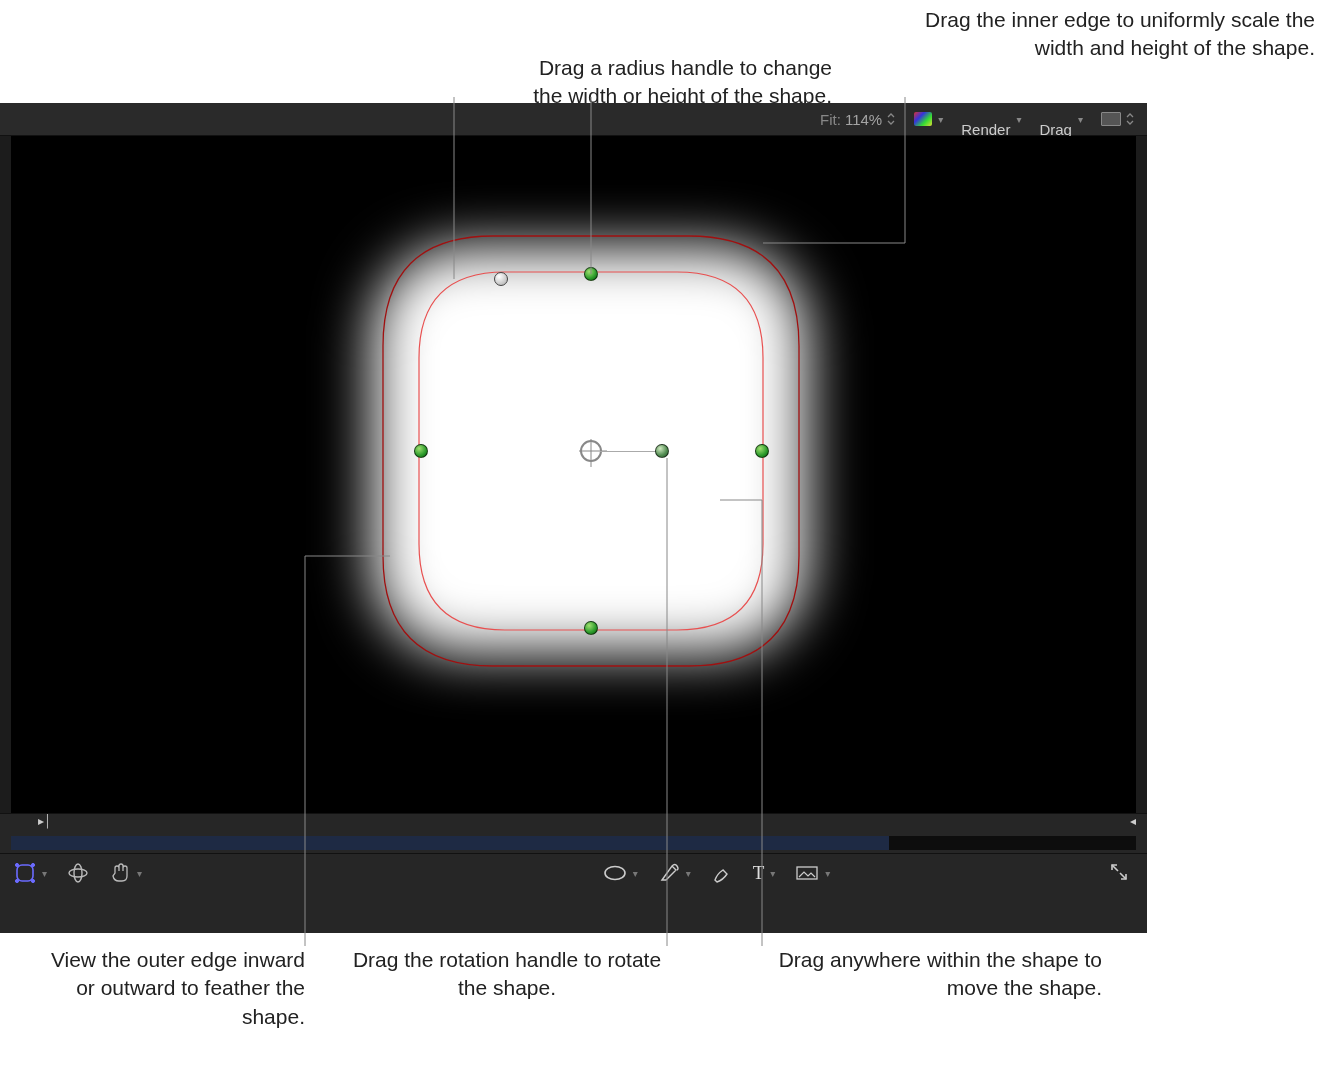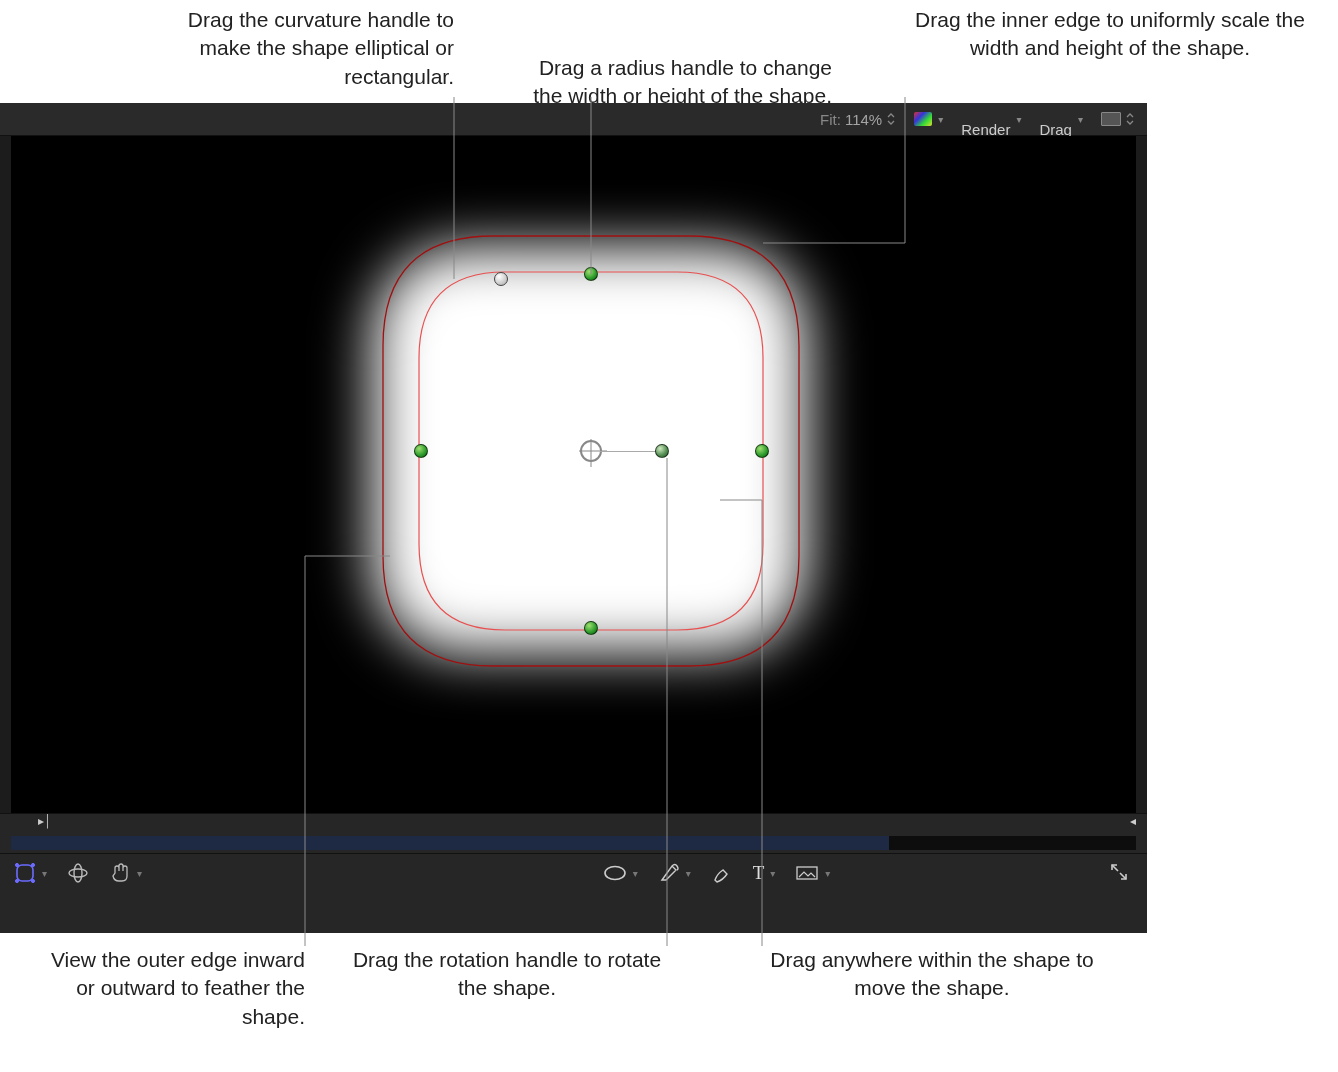--- a/index.html
+++ b/index.html
@@ -5,21 +5,21 @@
   * { box-sizing: border-box; margin: 0; padding: 0; }
   html, body { width: 1338px; height: 1072px; background: #fff; font-family: -apple-system, "Helvetica Neue", Arial, sans-serif; overflow: hidden; }
 
   
   .annotations-top {
     position: absolute;
     top: 0; left: 0; width: 1338px; height: 102px;
     color: #222; font-size: 21px; line-height: 1.35;
   }
   .anno { position: absolute; text-align: right; }
-  .anno.left-align { text-align: center; }
+  .anno.left-align { text-align: right; }
 
   
   .app-frame {
     position: absolute;
     top: 103px; left: 0;
     width: 1147px; height: 830px;
     background: #1c1c1c;
   }
   .app-toolbar-top {
     position: absolute; top: 0; left: 0; right: 0; height: 33px;
@@ -156,21 +156,20 @@
   .annotations-bottom{
     position:absolute; left:0; width:1338px;
     top: 946px;
     color:#222; font-size:21px; line-height:1.35;
   }
 </style>
 </head>
 <body>
 
 <div class="annotations-top">
-  <div class="anno" style="right:884px; top:6px; width:300px;">Drag the curvature handle to make the shape elliptical or rectangular.</div>
 
   <div class="anno" style="right:506px; top:6px; width:300px;margin-top:48px;">Drag a radius handle to change the width or height of the shape.</div>
 
   <div class="anno left-align" style="left:905px; top:6px; width:410px;">Drag the inner edge to uniformly scale the width and height of the shape.</div>
 </div>
 
 <div class="app-frame">
 
   <div class="app-toolbar-top">
     <div class="tb-group">

